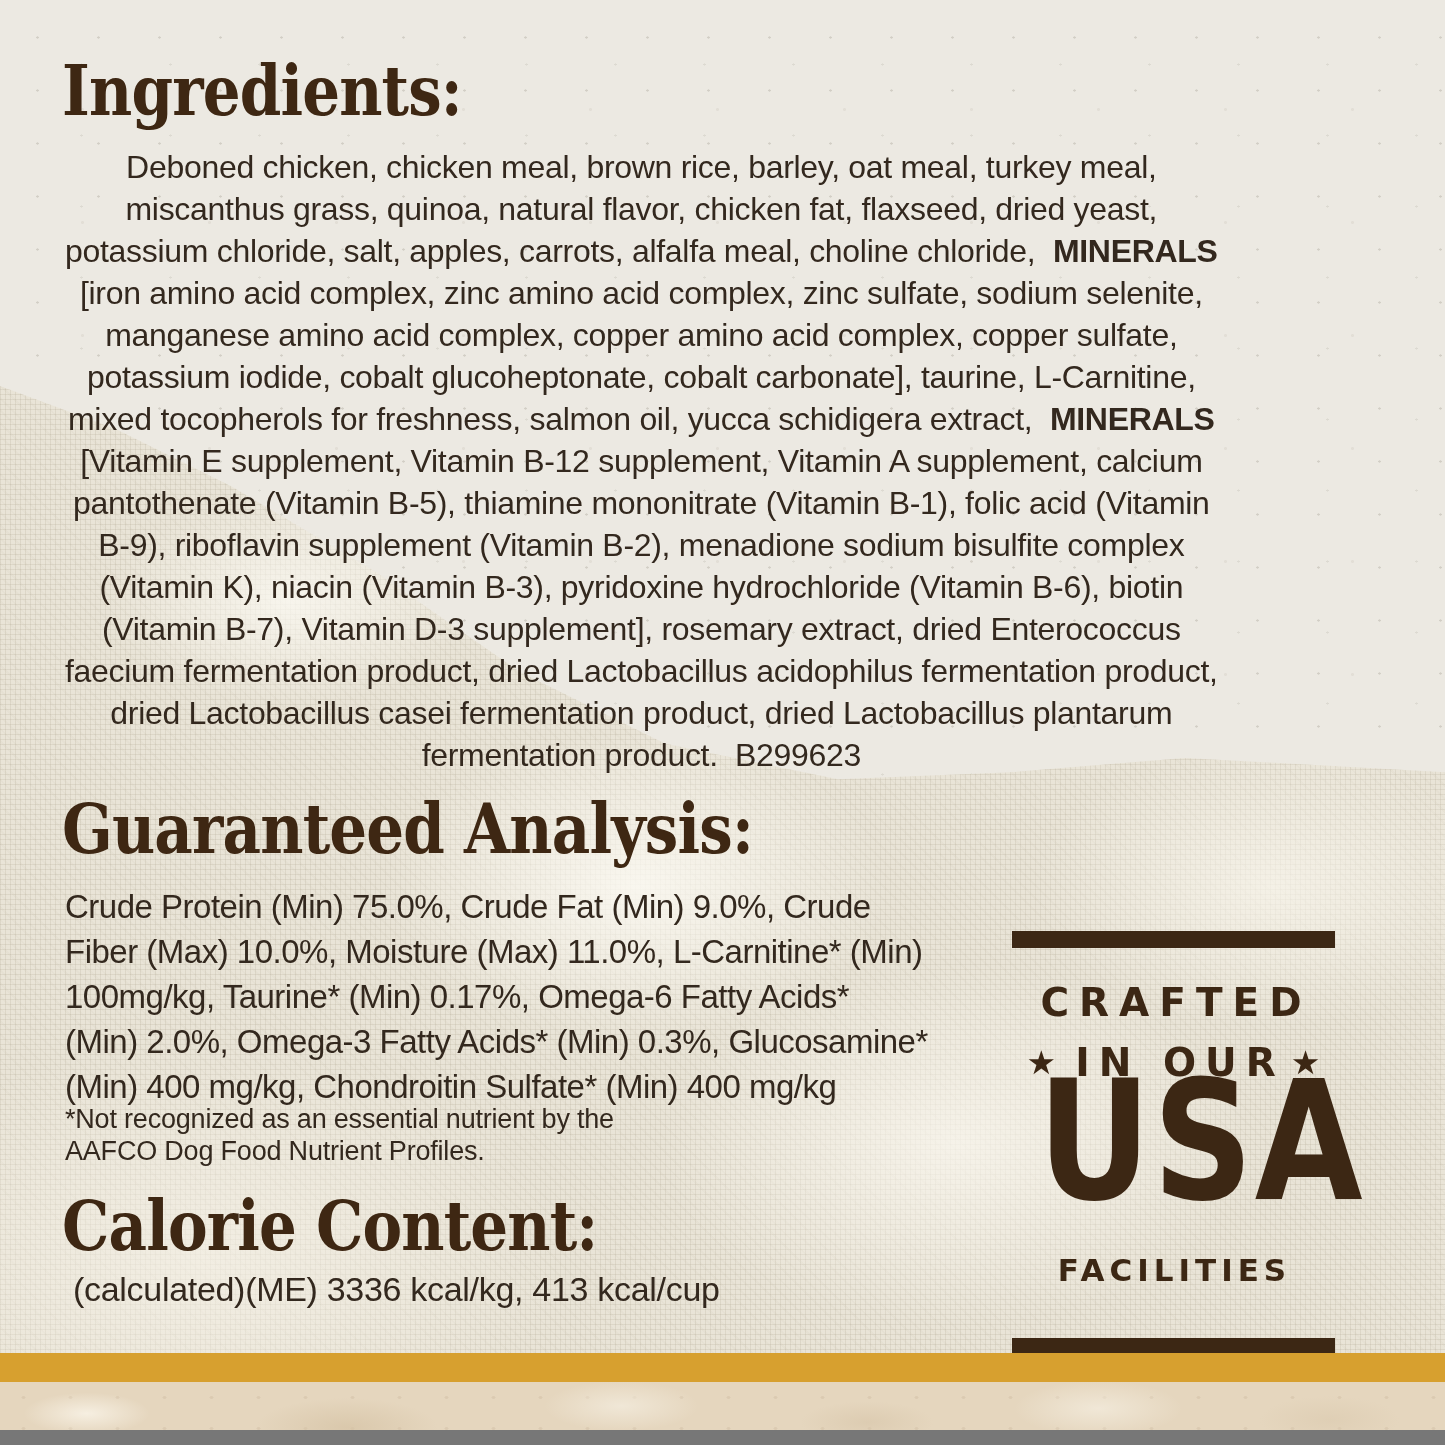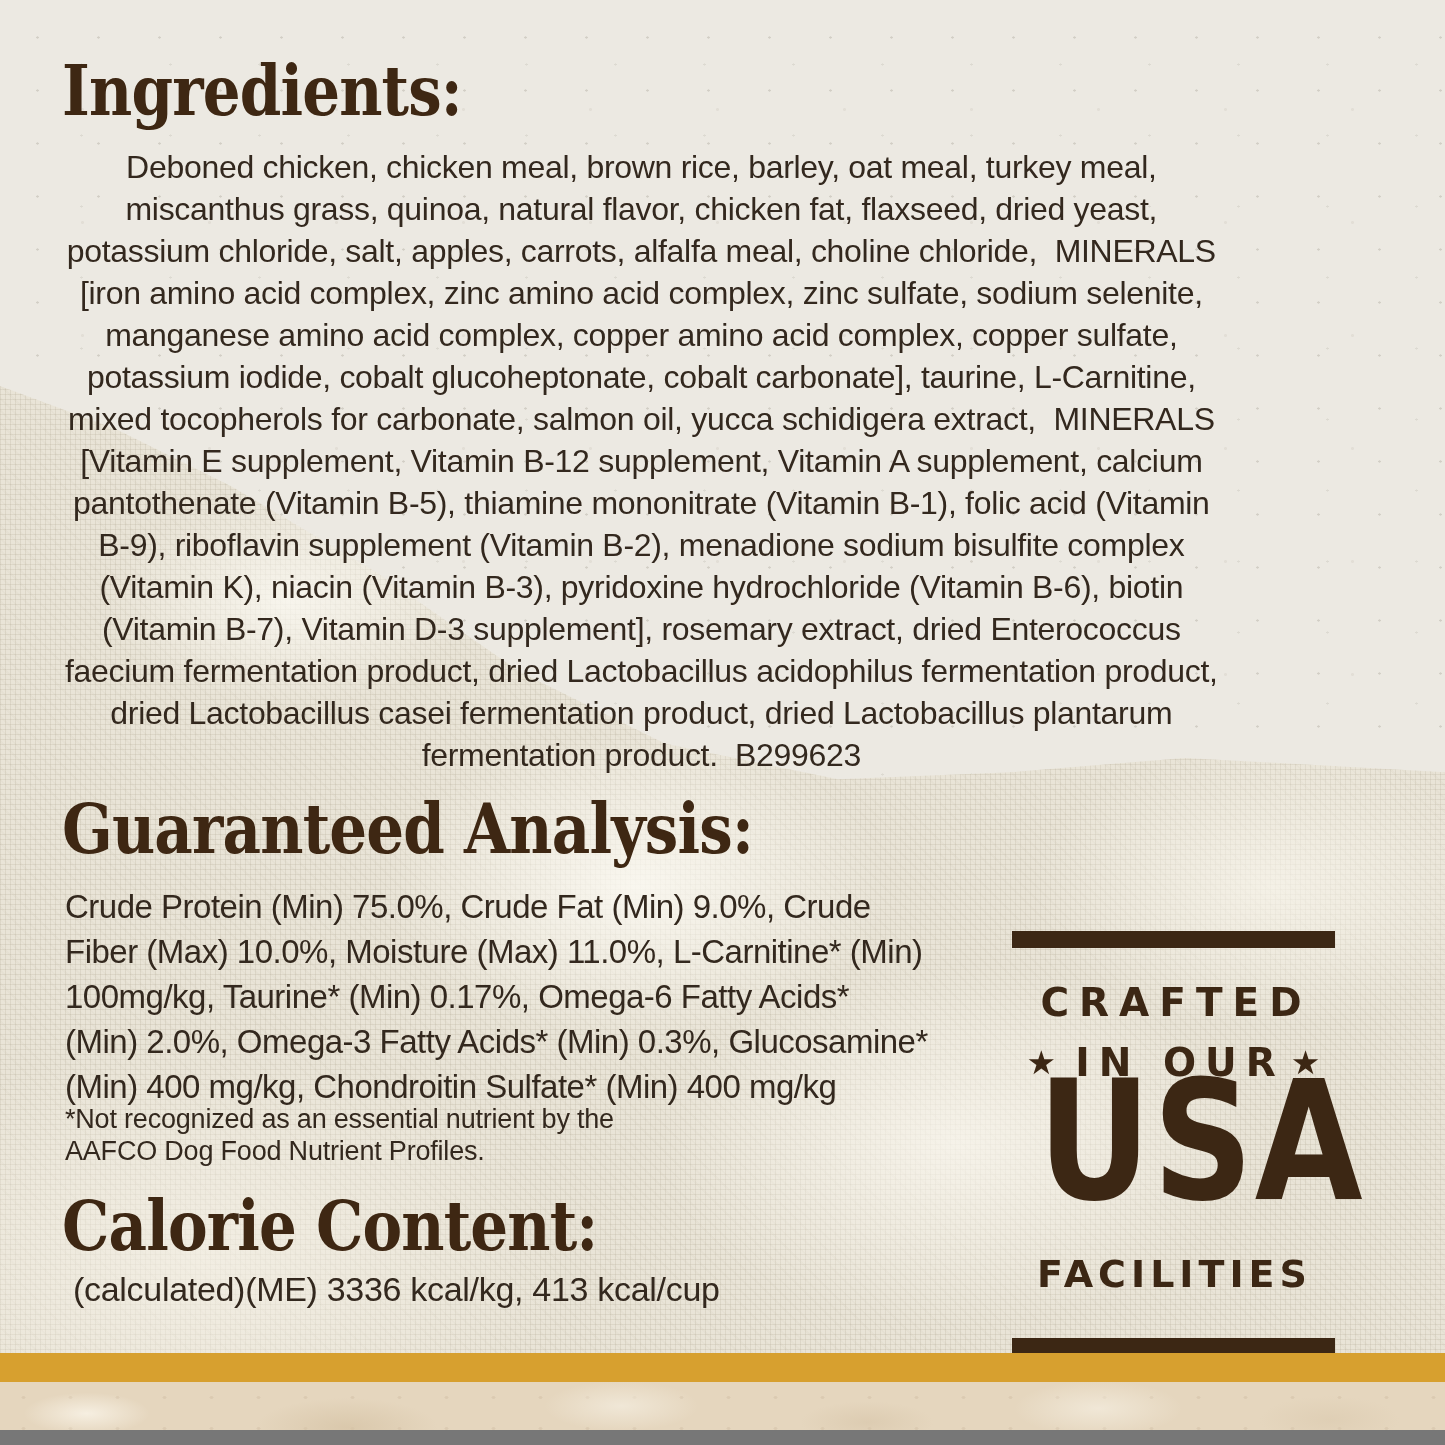--- a/index.html
+++ b/index.html
@@ -52,21 +52,21 @@
   .ingredients-lines .tline{height:42px;line-height:42px;}
   .ga-lines{top:884px;font-size:33px;letter-spacing:-.5px;}
   .ga-lines .tline{height:45px;line-height:45px;}
   .footnote-lines{top:1103px;font-size:27px;letter-spacing:-.2px;}
   .footnote-lines .tline{height:32px;line-height:32px;}
   .calorie-line{
     position:absolute;left:73px;top:1267px;
     font-size:34px;line-height:45px;letter-spacing:-.3px;
     color:var(--body-text,#33281E);white-space:nowrap;
   }
-  .b{font-weight:normal;margin-left:9px;}
+  .b{font-weight:bold;margin-left:9px;}
   
   .badge{
     position:absolute;left:1012px;top:931px;width:323px;height:424px;
     color:var(--badge-brown,#3C2714);
     font-family:"DejaVu Sans","Liberation Sans",sans-serif;
     font-weight:bold;
   }
   .badge .bar{position:absolute;left:0;right:0;height:17px;background:var(--badge-brown,#3C2714);}
   .badge .bar-top{top:0;}
   .badge .bar-bottom{top:407px;}
@@ -82,21 +82,21 @@
   .badge .star{font-size:33px;line-height:1;}
   .badge .inour{font-size:39px;line-height:1;letter-spacing:9px;text-indent:4px;margin-right:-9px;white-space:nowrap;}
   .badge .usa{
     position:absolute;top:128px;width:100%;text-align:center;
     font-size:166px;line-height:1;letter-spacing:2px;
     transform:scaleX(.84);transform-origin:center top;
     white-space:nowrap;
   }
   .badge .facilities{
     position:absolute;top:324px;width:100%;text-align:center;
-    font-size:38px;line-height:1;letter-spacing:5px;margin-right:-5px;
+    font-size:31px;line-height:1;letter-spacing:5px;margin-right:-5px;
     text-indent:2px;white-space:nowrap;
   }
   .gold-band{
     position:absolute;left:0;top:1353px;width:100%;height:29px;
     background:var(--gold-band,#D7A02F);
   }
   .marble-strip{
     position:absolute;left:0;top:1382px;width:100%;height:63px;
     background-color:var(--marble,#E5D6BE);
     background-image:
@@ -120,21 +120,21 @@
 
   <h1 class="serif-heading" style="top:56px;">Ingredients:</h1>
 
   <div class="body-lines ingredients-lines">
       <div class="tline"><span>Deboned chicken, chicken meal, brown rice, barley, oat meal, turkey meal,</span></div>
       <div class="tline"><span>miscanthus grass, quinoa, natural flavor, chicken fat, flaxseed, dried yeast,</span></div>
       <div class="tline"><span>potassium chloride, salt, apples, carrots, alfalfa meal, choline chloride, </span><span class="b">MINERALS</span></div>
       <div class="tline"><span>[iron amino acid complex, zinc amino acid complex, zinc sulfate, sodium selenite,</span></div>
       <div class="tline"><span>manganese amino acid complex, copper amino acid complex, copper sulfate,</span></div>
       <div class="tline"><span>potassium iodide, cobalt glucoheptonate, cobalt carbonate], taurine, L-Carnitine,</span></div>
-      <div class="tline"><span>mixed tocopherols for carbonate, salmon oil, yucca schidigera extract, </span><span class="b">MINERALS</span></div>
+      <div class="tline"><span>mixed tocopherols for freshness, salmon oil, yucca schidigera extract, </span><span class="b">MINERALS</span></div>
       <div class="tline"><span>[Vitamin E supplement, Vitamin B-12 supplement, Vitamin A supplement, calcium</span></div>
       <div class="tline"><span>pantothenate (Vitamin B-5), thiamine mononitrate (Vitamin B-1), folic acid (Vitamin</span></div>
       <div class="tline"><span>B-9), riboflavin supplement (Vitamin B-2), menadione sodium bisulfite complex</span></div>
       <div class="tline"><span>(Vitamin K), niacin (Vitamin B-3), pyridoxine hydrochloride (Vitamin B-6), biotin</span></div>
       <div class="tline"><span>(Vitamin B-7), Vitamin D-3 supplement], rosemary extract, dried Enterococcus</span></div>
       <div class="tline"><span>faecium fermentation product, dried Lactobacillus acidophilus fermentation product,</span></div>
       <div class="tline"><span>dried Lactobacillus casei fermentation product, dried Lactobacillus plantarum</span></div>
       <div class="tline"><span>fermentation product.&nbsp; B299623</span></div>
     </div>
 

